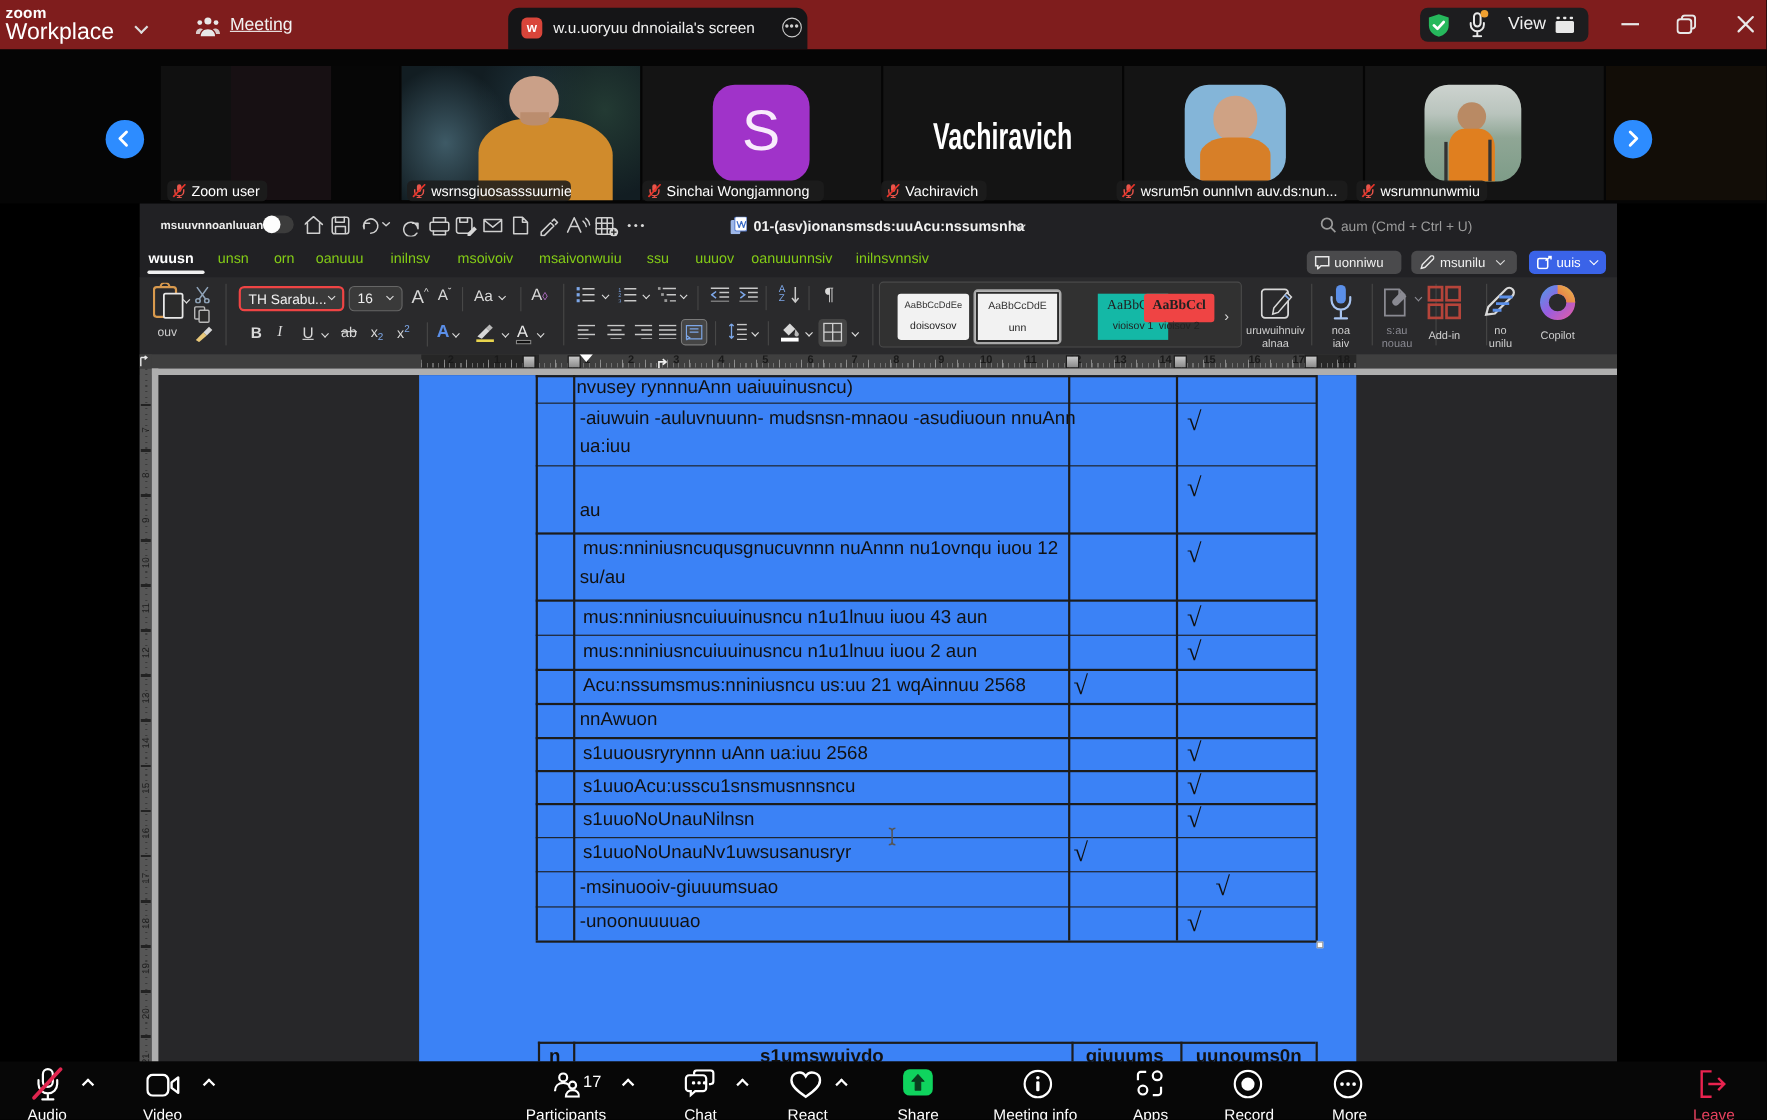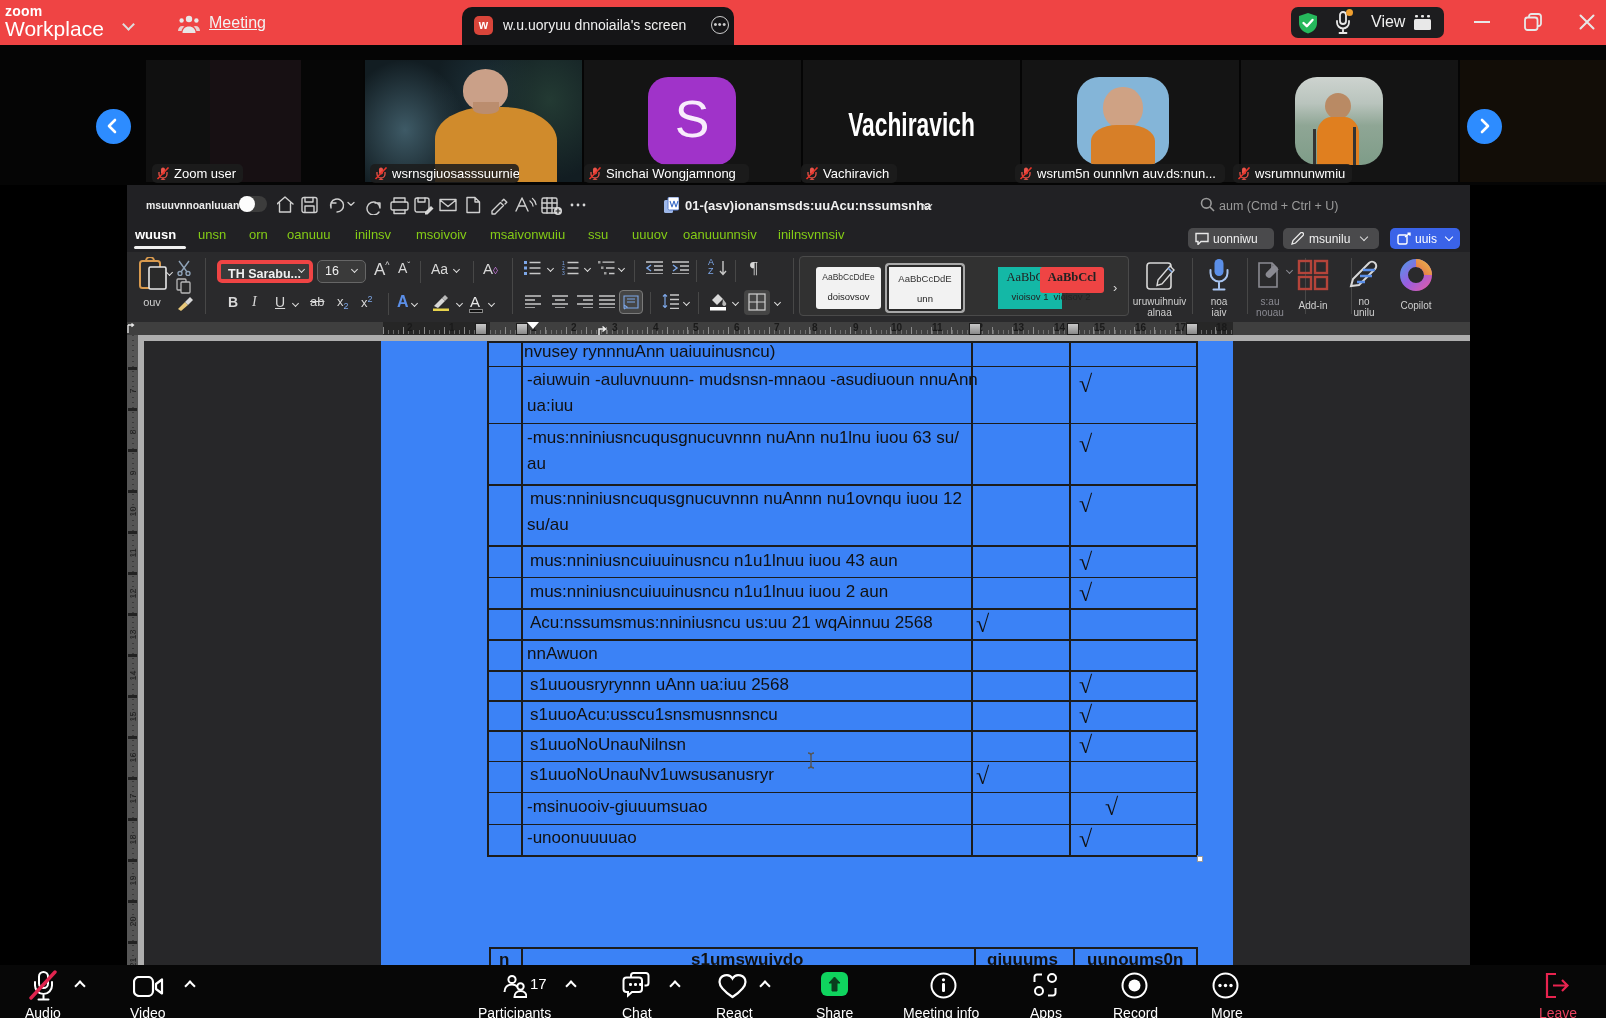--- a/index.html
+++ b/index.html
@@ -1,20 +1,20 @@
 <!DOCTYPE html>
 <html><head>
 <meta charset="utf-8">
 <style>
   * { margin:0; padding:0; box-sizing:border-box; }
   html,body { width:1606px; height:1018px; overflow:hidden; background:#000; }
   body { font-family:"Liberation Sans", sans-serif; position:relative; }
   .abs { position:absolute; }
   
-  #topbar { position:absolute; left:0; top:0; width:1606px; height:45px; background:#ef4444; }
+  #topbar { position:absolute; left:0; top:0; width:1606px; height:45px; background:#7f1d1d; }
   #ztxt1 { position:absolute; left:5px; top:3px; color:#fff; font-size:14px; font-weight:bold; letter-spacing:.2px;}
   #ztxt2 { position:absolute; left:5px; top:17px; color:#fff; font-size:21px; font-weight:400;}
   .chev { display:inline-block; width:9px; height:9px; border-right:2px solid #ddd; border-bottom:2px solid #ddd; transform:rotate(45deg); }
   #sharetab { position:absolute; left:462px; top:7px; width:272px; height:38px; background:#151517; border-radius:10px 10px 0 0; }
   #sharetab .wicon { position:absolute; left:12px; top:9px; width:19px; height:19px; background:#d9453a; border-radius:5px; color:#fff; font-size:12px; font-weight:bold; text-align:center; line-height:19px;}
   #sharetab .t { position:absolute; left:41px; top:10px; color:#f0f0f0; font-size:14px; white-space:nowrap;}
   #tabdots { position:absolute; left:249px; top:9px; width:18px; height:18px; border:1.5px solid #ccc; border-radius:50%; color:#ccc; font-size:11px; line-height:15px; text-align:center; letter-spacing:.5px;}
   
   #strip { position:absolute; left:0; top:45px; width:1606px; height:140px; background:#050505; }
   .tile { position:absolute; top:15px; height:122px; width:217px; background:#141414; overflow:hidden; }
@@ -300,21 +300,21 @@
     <svg class="abs" style="left:49px;top:26px;" width="17" height="16" viewBox="0 0 17 16" fill="none" stroke="#b8b8b8" stroke-width="1.3">
       <rect x="1" y="1" width="9" height="11" rx="1"></rect>
         <rect x="5" y="4" width="9" height="11" rx="1" fill="#2a2a2a"></rect>
     </svg>
     <svg class="abs" style="left:50px;top:44px;" width="17" height="15" viewBox="0 0 17 15">
       <path d="M1 13 L8 6 L11 9 L4 15 z" fill="#e8c87a"></path>
         <path d="M8 6 L13 1 L16 4 L11 9 z" fill="#d8d8d8"></path>
     </svg>
     <div class="sep" style="left:78px;"></div>
 
-    <div class="abs" style="left:90px;top:8px;width:96px;height:23px;background:#3a3a3a;border:4px solid #ef4444;border-radius:5px;color:#f0f0f0;font-size:12.5px;line-height:21px;padding-left:7px;font-weight:bold;">TH Sarabu...</div>
+    <div class="abs" style="left:90px;top:8px;width:96px;height:23px;background:#3a3a3a;border:2px solid #ef4444;border-radius:5px;color:#f0f0f0;font-size:12.5px;line-height:21px;padding-left:7px;">TH Sarabu...</div>
     <span class="chev" style="position:absolute;left:172px;top:15px;width:5px;height:5px;border-width:1.5px;"></span>
     <div class="abs" style="left:190px;top:8px;width:49px;height:23px;background:#3a3a3a;border:1px solid #666;border-radius:5px;color:#f0f0f0;font-size:12.5px;line-height:21px;padding-left:7px;">16</div>
     <span class="chev" style="position:absolute;left:225px;top:15px;width:5px;height:5px;border-width:1.5px;"></span>
     <div class="ricon" style="left:247px;top:8px;font-size:17px;">A<span style="font-size:9px;vertical-align:7px;">^</span></div>
     <div class="ricon" style="left:271px;top:8px;font-size:14px;">A<span style="font-size:9px;vertical-align:5px;">ˇ</span></div>
     <div class="sep" style="left:293px;height:22px;top:9px;"></div>
     <div class="ricon" style="left:304px;top:9px;font-size:14px;">Aa</div>
     <span class="chev" style="position:absolute;left:327px;top:15px;width:5px;height:5px;border-width:1.5px;"></span>
     <div class="sep" style="left:346px;height:22px;top:9px;"></div>
     <div class="ricon" style="left:356px;top:8px;font-size:15px;">A<span style="color:#c678dd;font-size:10px;">◊</span></div>
@@ -588,21 +588,20 @@
     <div class="tline-h" style="left:106px;top:359px;width:710px;"></div>
     <div class="tline-h" style="left:106px;top:389px;width:710px;"></div>
     <div class="tline-h" style="left:106px;top:419.5px;width:710px;"></div>
     <div class="tline-h" style="left:106px;top:450.5px;width:710px;"></div>
     <div class="tline-h" style="left:106px;top:482.5px;width:710px;"></div>
     <div class="tline-h" style="left:106px;top:514px;width:710px;"></div>
 
     <div class="dtext" style="left:143px;top:1px;">nvusey rynnnuAnn uaiuuinusncu)</div>
     <div class="dtext" style="left:146px;top:29px;">-aiuwuin  -auluvnuunn- mudsnsn-mnaou -asudiuoun nnuAnn</div>
     <div class="dtext" style="left:146px;top:55px;">ua:iuu</div>
-    <div class="dtext" style="left:146px;top:87px;">-mus:nniniusncuqusgnucuvnnn nuAnn  nu1lnu iuou 63 su/</div>
     <div class="dtext" style="left:146px;top:113px;">au</div>
     <div class="dtext" style="left:149px;top:148px;">mus:nniniusncuqusgnucuvnnn nuAnnn  nu1ovnqu  iuou 12</div>
     <div class="dtext" style="left:146px;top:174px;">su/au</div>
     <div class="dtext" style="left:149px;top:210px;">mus:nniniusncuiuuinusncu n1u1lnuu iuou 43 aun</div>
     <div class="dtext" style="left:149px;top:241px;">mus:nniniusncuiuuinusncu n1u1lnuu iuou 2 aun</div>
     <div class="dtext" style="left:149px;top:272px;">Acu:nssumsmus:nniniusncu us:uu 21 wqAinnuu 2568</div>
     <div class="dtext" style="left:146px;top:303px;">nnAwuon</div>
     <div class="dtext" style="left:149px;top:334px;">s1uuousryrynnn uAnn ua:iuu 2568</div>
     <div class="dtext" style="left:149px;top:364px;">s1uuoAcu:usscu1snsmusnnsncu</div>
     <div class="dtext" style="left:149px;top:394px;">s1uuoNoUnauNilnsn</div>

